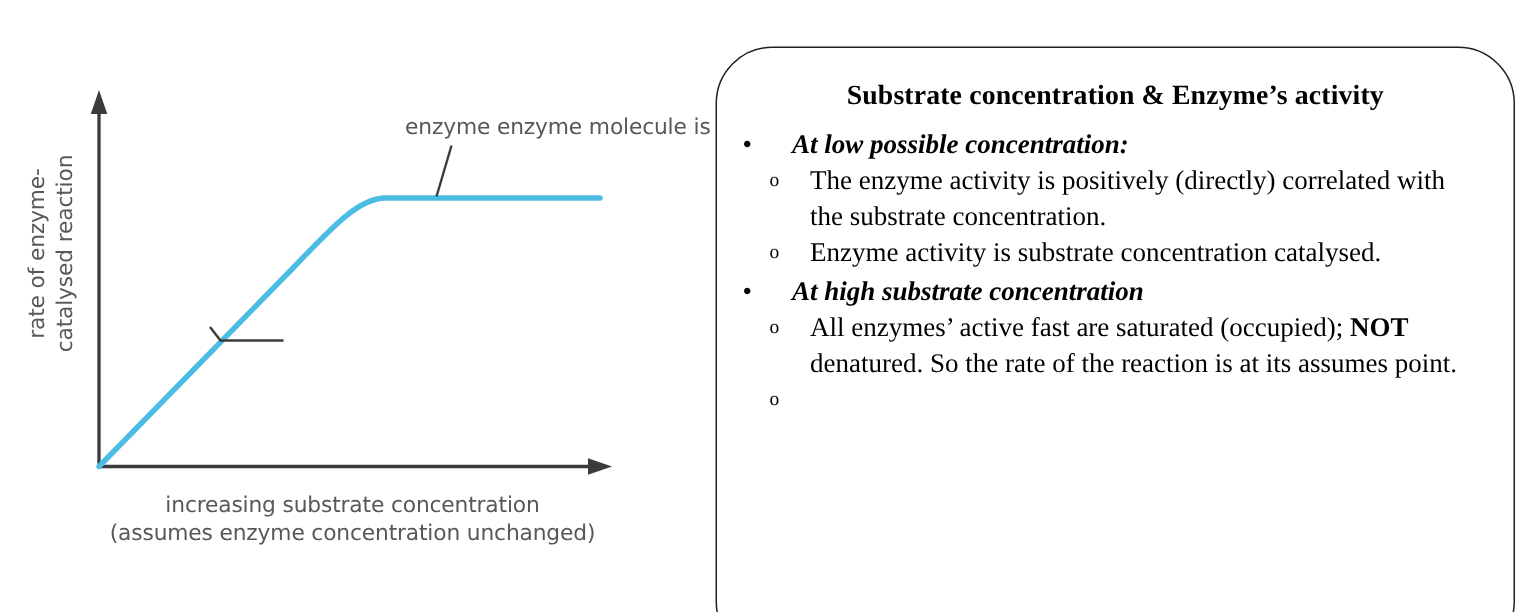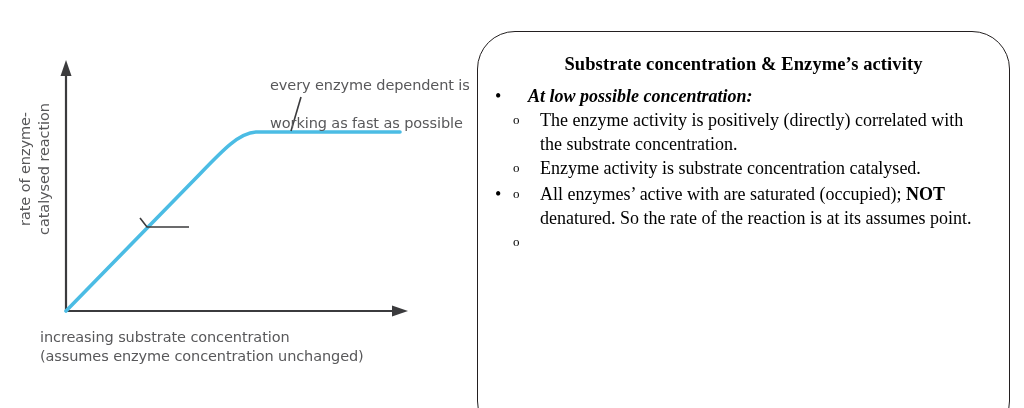--- a/index.html
+++ b/index.html
@@ -62,21 +62,21 @@
   }
   #annot-slope {
     left: 193px;
     top: 218px;
     text-align: left;
   }
   #x-axis-label {
     left: 40px;
     top: 328px;
     width: 390px;
-    text-align: left;
+    text-align: center;
     white-space: normal;
   }
 
   
   #info-box {
     position: absolute;
     left: 477px;
     top: 31px;
     width: 533px;
     height: 408px;
@@ -168,22 +168,21 @@
 
     <polyline points="140,218 147,227 189,227" fill="none" stroke="#3b3b3d" stroke-width="1.6"></polyline>
   </svg>
 
   <div id="y-axis-label">
     <span>rate of enzyme-</span><br>
     <span>catalysed reaction</span>
   </div>
 
   <div class="graph-text" id="annot-plateau">
-    <span>every enzyme dependent is</span><br>
-    <span>working as fast as possible</span>
+    <span>enzyme enzyme molecule is</span><br>
   </div>
 
 
   <div class="graph-text" id="x-axis-label">
     <span>increasing substrate concentration</span><br>
     <span>(assumes enzyme concentration unchanged)</span>
   </div>
 </div>
 
 <div id="info-box">
@@ -202,25 +201,26 @@
       <span>The enzyme activity is positively (directly) correlated with the substrate concentration.</span>
     </div>
 
     <div class="lvl2">
       <span class="marker">o</span>
       <span>Enzyme activity is substrate concentration catalysed.</span>
     </div>
 
     <div class="lvl1">
       <span class="marker">•</span>
-    </div>
-
-    <div class="lvl2">
-      <span class="marker">o</span>
-      <span><span>All enzymes’ active with are saturated (occupied); </span><b>NOT</b><span> denatured. So the rate of the reaction is at its assumes point.</span></span>
+      <span>At high substrate concentration</span>
+    </div>
+
+    <div class="lvl2">
+      <span class="marker">o</span>
+      <span><span>All enzymes’ active fast are saturated (occupied); </span><b>NOT</b><span> denatured. So the rate of the reaction is at its assumes point.</span></span>
     </div>
 
     <div class="lvl2">
       <span class="marker">o</span>
     </div>
 
   </div>
 </div>
 
 </body></html>

